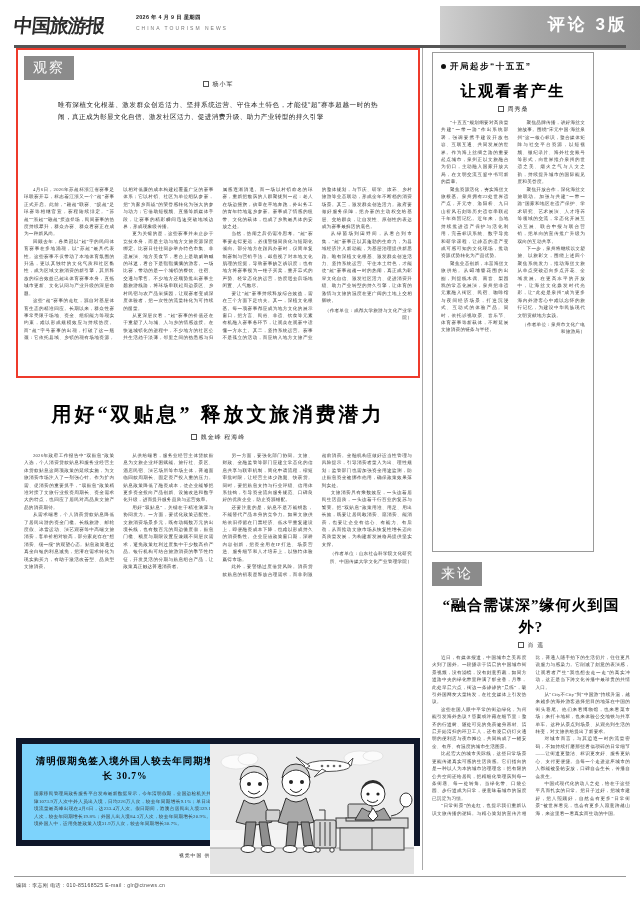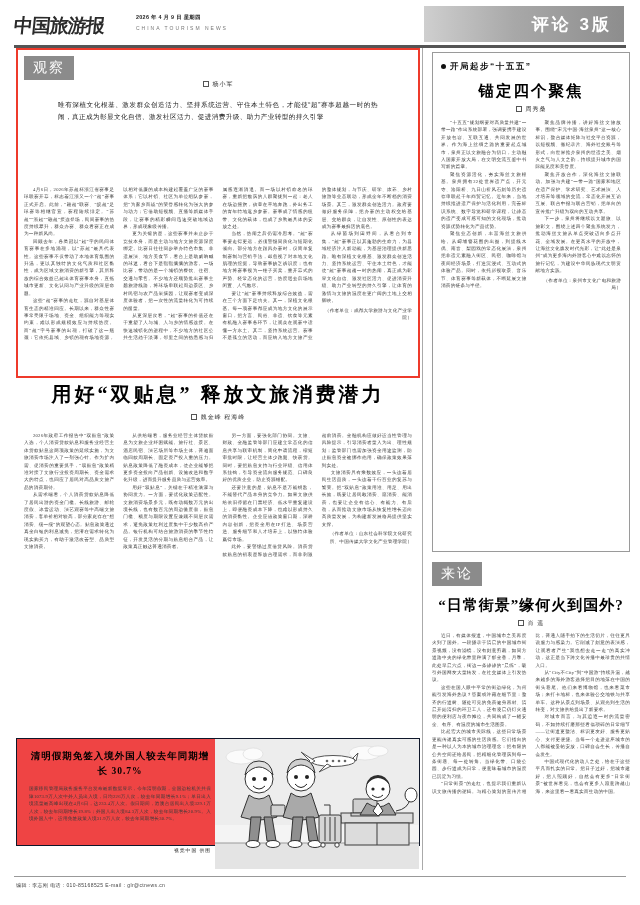--- a/index.html
+++ b/index.html
@@ -7,21 +7,21 @@
   .page{position:absolute;left:0;top:0;width:640px;height:905px;background:#fff;}
 
   
   .masthead{position:absolute;left:0;top:0;width:640px;height:44px;}
   .logo{position:absolute;left:14px;top:13px;width:112px;height:26px;font-family:"Liberation Serif",serif;
         font-size:19px;font-weight:bold;color:#2b2b2b;letter-spacing:-1px;
         transform:skewX(-6deg);white-space:nowrap;line-height:26px;}
   .dateline{position:absolute;left:136px;top:14px;font-family:"Liberation Sans",sans-serif;}
   .dateline .d1{font-size:5.4px;color:#222;letter-spacing:.3px;white-space:nowrap;font-weight:bold;}
   .dateline .d2{font-size:5px;color:#777;letter-spacing:2px;white-space:nowrap;margin-top:4px;}
-  .sectionflag{position:absolute;right:16px;top:6px;width:200px;height:36px;
+  .sectionflag{position:absolute;right:0;top:6px;width:200px;height:44px;
      background:linear-gradient(90deg,#cfcfcf 0%,#a8a8a8 45%,#8d8d8d 100%);}
   .sectionflag span{position:absolute;right:12px;top:7px;font-family:"Liberation Sans",sans-serif;
      font-size:17px;font-weight:bold;color:#fff;letter-spacing:3px;}
   .rule{position:absolute;left:14px;top:45px;width:612px;height:3px;background:#555;}
 
   
   .redbox{position:absolute;left:16px;top:48px;width:404px;height:330px;border:2px solid #ee3a2b;
           box-sizing:border-box;pointer-events:none;}
 
   
@@ -44,39 +44,39 @@
         letter-spacing:.4px;text-align:justify;}
 
   
   #art1{position:absolute;left:24px;top:56px;width:388px;}
   #art1 .hl{font-size:25px;letter-spacing:4px;line-height:34px;margin:14px 0 6px;}
   #art1 .lede-wrap{margin:10px 34px 0 34px;}
   #art1 .cols{position:absolute;left:0;top:130px;width:388px;height:242px;
               column-count:4;column-gap:9px;column-rule:none;}
 
   
-  #art2{position:absolute;left:24px;top:380px;width:388px;}
+  #art2{position:absolute;left:24px;top:400px;width:388px;}
   #art2 .hl{font-size:20px;letter-spacing:3px;line-height:28px;margin:0 0 5px;}
   #art2 .cols{position:absolute;left:0;top:52px;width:388px;height:292px;
               column-count:4;column-gap:9px;}
 
   
-  .photoblock{position:absolute;left:16px;top:738px;width:404px;height:108px;border:1px solid #0f172a;
-              box-sizing:border-box;background:#ef4444;}
+  .photoblock{position:absolute;left:16px;top:738px;width:404px;height:108px;border:6px solid #0f172a;
+              box-sizing:border-box;background:#7dd3fc;}
   .cap-title{position:absolute;left:12px;top:10px;width:182px;font-size:9.5px;font-weight:bold;
              line-height:15px;letter-spacing:1px;text-align:center;color:#000;}
   .cap-body{position:absolute;left:12px;top:46px;width:182px;font-size:4.6px;line-height:7.6px;
             color:#3a3a3a;text-align:justify;word-break:break-all;letter-spacing:.25px;}
   .cap-credit{position:absolute;left:12px;top:108px;width:182px;text-align:right;font-size:4.8px;
               color:#222;letter-spacing:1px;}
   .illus{position:absolute;right:0;top:0;width:204px;height:130px;background:#f2f2f2;overflow:hidden;}
 
   
   .vrule{position:absolute;left:422px;top:48px;width:1px;height:822px;background:#aaa;}
-  #rail1{position:absolute;left:432px;top:52px;width:198px;height:500px;border:1px solid #9a9a9a;
+  #rail1{position:absolute;left:432px;top:52px;width:162px;height:500px;border:1px solid #9a9a9a;
          box-sizing:border-box;padding:8px 8px 6px;}
   .kicker{font-family:"Liberation Sans",sans-serif;font-size:8.5px;font-weight:bold;letter-spacing:1.5px;color:#111;}
   .kicker .dot{display:inline-block;width:5px;height:5px;border-radius:50%;background:#111;margin-right:4px;vertical-align:middle;}
   #rail1 .hl{font-size:15.5px;letter-spacing:2px;line-height:21px;margin:7px 0 4px;}
   #rail1 .cols{column-count:2;column-gap:9px;margin-top:5px;height:418px;}
 
   #rail2{position:absolute;left:432px;top:562px;width:198px;}
   #rail2 .hl{font-size:15px;letter-spacing:1px;line-height:22px;margin:8px 0 3px;}
   #rail2 .cols{column-count:2;column-gap:9px;margin-top:4px;height:280px;}
 
@@ -247,41 +247,41 @@
         </g>
       </svg>
     </div>
   </div>
 
   <div id="rail1">
     <div class="kicker">
       <span class="dot"></span><span>开局起步“十五五”</span>
     </div>
     <div class="hl hl-main">
-      <div>锚定四个聚焦</div>
+      <div>让观看者产生</div>
     </div>
     <div class="byline">
       <span class="box"></span><span>周秀桑</span>
     </div>
     <div class="cols coltext">
       <div>
           <p>“十五五”规划纲要对高质量共建“一带一路”作出系统部署，强调要携手建设开放包容、互联互通、共同发展的世界。作为海上丝绸之路的重要起点城市，泉州正以文旅融合为切口，主动融入国家开放大局，在文明交流互鉴中书写新的篇章。</p>
           <p>聚焦资源活化，夯实海丝文旅根基。泉州拥有22处世界遗产点，开元寺、洛阳桥、九日山祈风石刻等历史遗存串联起千年商贸记忆。近年来，当地持续推进遗产保护与活化利用，完善标识系统、数字导览和研学课程，让静态的遗产变成可感可知的文化现场，推动资源优势转化为产品优势。</p>
           <p>聚焦业态创新，丰富海丝文旅供给。从蟳埔簪花围的出圈，到提线木偶、南音、梨园戏的常态化展演，泉州把非遗元素融入街区、民宿、咖啡馆与夜间经济场景，打造沉浸式、互动式的体验产品。同时，依托影视取景、音乐节、体育赛事等新载体，不断延展文旅消费的链条与半径。</p>
           <p>聚焦品牌传播，讲好海丝文旅故事。围绕“宋元中国·海丝泉州”这一核心标识，整合媒体矩阵与社交平台资源，以短视频、微纪录片、海外社交账号等形式，向世界推介泉州的世遗之美、烟火之气与人文之韵，持续提升城市的国际能见度和美誉度。</p>
           <p>聚焦开放合作，深化海丝文旅联动。加强与共建“一带一路”国家和地区在遗产保护、学术研究、艺术展演、人才培养等领域的交流，常态化开展互访互展、联合申报与联合营销，把单向的宣传推广升级为双向的互动共享。</p>
           <p>下一步，泉州将继续以文塑旅、以旅彰文，围绕上述四个聚焦系统发力，推动海丝文旅从单点突破迈向多点开花、全域发展。在更高水平的开放中，让海丝文化焕发时代光彩，让“此处是泉州”成为更多海内外游客心中难以忘怀的旅行记忆，为建设中华民族现代文明贡献地方实践。</p>
         </div>
       <div class="attrib">（作者单位：泉州市文化广电和旅游局）</div>
     </div>
   </div>
 
   <div id="rail2">
     <span class="tag">来论</span>
-    <div class="hl hl-main">“日常街景”缘何火到国外?</div>
+    <div class="hl hl-main">“融合需谋深”缘何火到国外?</div>
     <div class="byline">
       <span class="box"></span><span>肖 遥</span>
     </div>
     <div class="cols coltext">
       <div>
           <p>近日，有媒体报道，中国城市之美再度火到了国外。一段摄录于清晨的中国城市街景视频，没有滤镜，没有刻意剪裁，如同方道路中央的绿化带里种满了郁金香，月季，此处早晨六点，街边一条静静的“晨练”，吸引外国网友大量转发，在社交媒体上引发热议。</p>
           <p>这些在国人眼中平常的街边绿化，为何能引发海外热议？答案或许藏在细节里：整齐的行道树、随处可见的免费健身器材、清晨开始清扫的环卫工人，还有凌晨仍灯火通明的便利店与夜市摊位，共同构成了一幅安全、有序、有温度的城市生活图景。</p>
           <p>比起宏大的城市天际线，这些日常场景更能传递真实可感的生活质感。它们指向的是一种以人为本的城市治理理念：把有限的公共空间还给居民，把精细化管理落到每一条街巷、每一处转角。当绿化带、口袋公园、步行道成为日常，便意味着城市的温度已沉淀为习惯。</p>
           <p>“日常街景”的走红，也提示我们重新认识文旅传播的逻辑。与精心策划的宣传片相比，普通人随手拍下的生活切片，往往更具说服力与感染力。它削减了刻意的表演感，让观看者产生“我也想去走一走”的真实冲动，这正是当下跨文化传播中最珍贵的共情入口。</p>
           <p>从“City不City”到“中国游”持续升温，越来越多的海外游客选择把目的地落在中国的街头巷尾。他们来看博物馆，也来看菜市场；来打卡地标，也来体验公交地铁与共享单车。这种从景点到场景、从观光到生活的转变，对文旅供给提出了新要求。</p>

